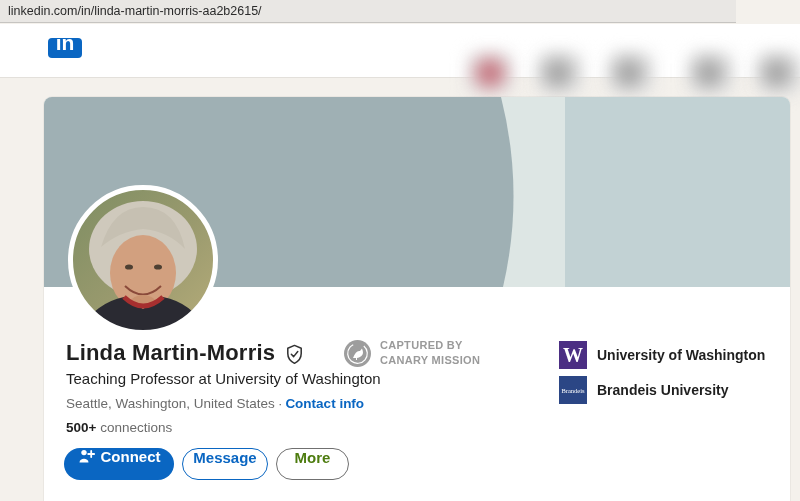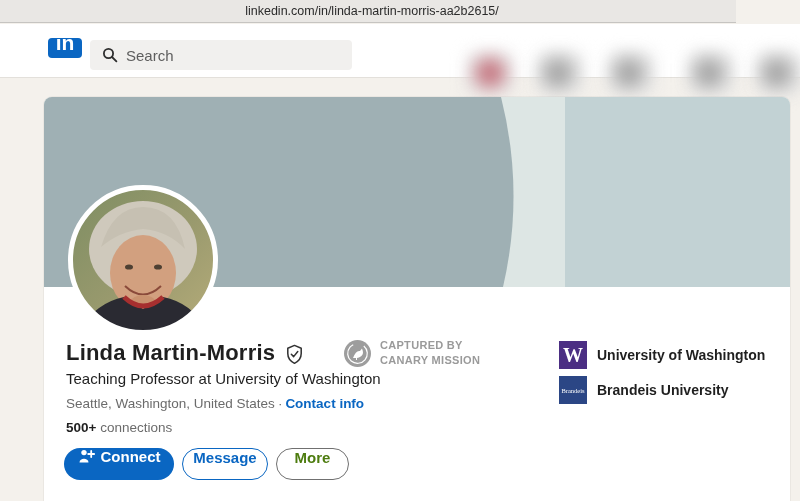--- a/index.html
+++ b/index.html
@@ -4,21 +4,21 @@
 <style>
   * { margin:0; padding:0; box-sizing:border-box; }
   html,body { width:800px; height:501px; overflow:hidden; font-family:"Liberation Sans", sans-serif; }
   .viewport { position:relative; width:800px; height:501px; background:#f4f1ec; overflow:hidden; }
 
   
   .url-bar {
     position:absolute; left:0; top:0; width:736px; height:23px;
     background:#e9e7e4; border-bottom:1px solid #c6c4c1;
     display:flex; align-items:center; padding-left:8px;
-    font-size:12.5px; color:#2b2b2b;justify-content:center;
+    font-size:12.5px; color:#2b2b2b;
   }
 
   
   .nav {
     position:absolute; left:0; top:24px; width:800px; height:54px;
     background:#ffffff; border-bottom:1px solid #e3e0db;
   }
   .li-logo {
     position:absolute; left:48px; top:14px; width:34px; height:20px;
     background:#0a66c2; border-radius:4px; color:#fff;
@@ -96,27 +96,20 @@
 
 <div class="viewport">
 
   <div class="url-bar">
     <span>linkedin.com/in/linda-martin-morris-aa2b2615/</span>
   </div>
 
   <header class="nav">
     <div class="li-logo">
       <span>in</span>
-    </div>
-    <div class="search-box">
-      <svg width="16" height="16" viewBox="0 0 16 16">
-        <circle cx="6.5" cy="6.5" r="4.6" fill="none" stroke="#2e2e2e" stroke-width="1.8"></circle>
-        <line x1="10" y1="10" x2="14.4" y2="14.4" stroke="#2e2e2e" stroke-width="1.8" stroke-linecap="round"></line>
-      </svg>
-      <input type="text" placeholder="Search" style="">
     </div>
 
     <div class="blur-haze" style="left:467px"></div>
     <div class="blur-item" style="left:475px; background:#c4717c;"></div>
     <div class="blur-haze" style="left:537px"></div>
     <div class="blur-item" style="left:543px; background:#a3a3a3;"></div>
     <div class="blur-haze" style="left:608px"></div>
     <div class="blur-item" style="left:614px; background:#a3a3a3;"></div>
     <div class="blur-haze" style="left:688px"></div>
     <div class="blur-item" style="left:694px; background:#a3a3a3;"></div>

